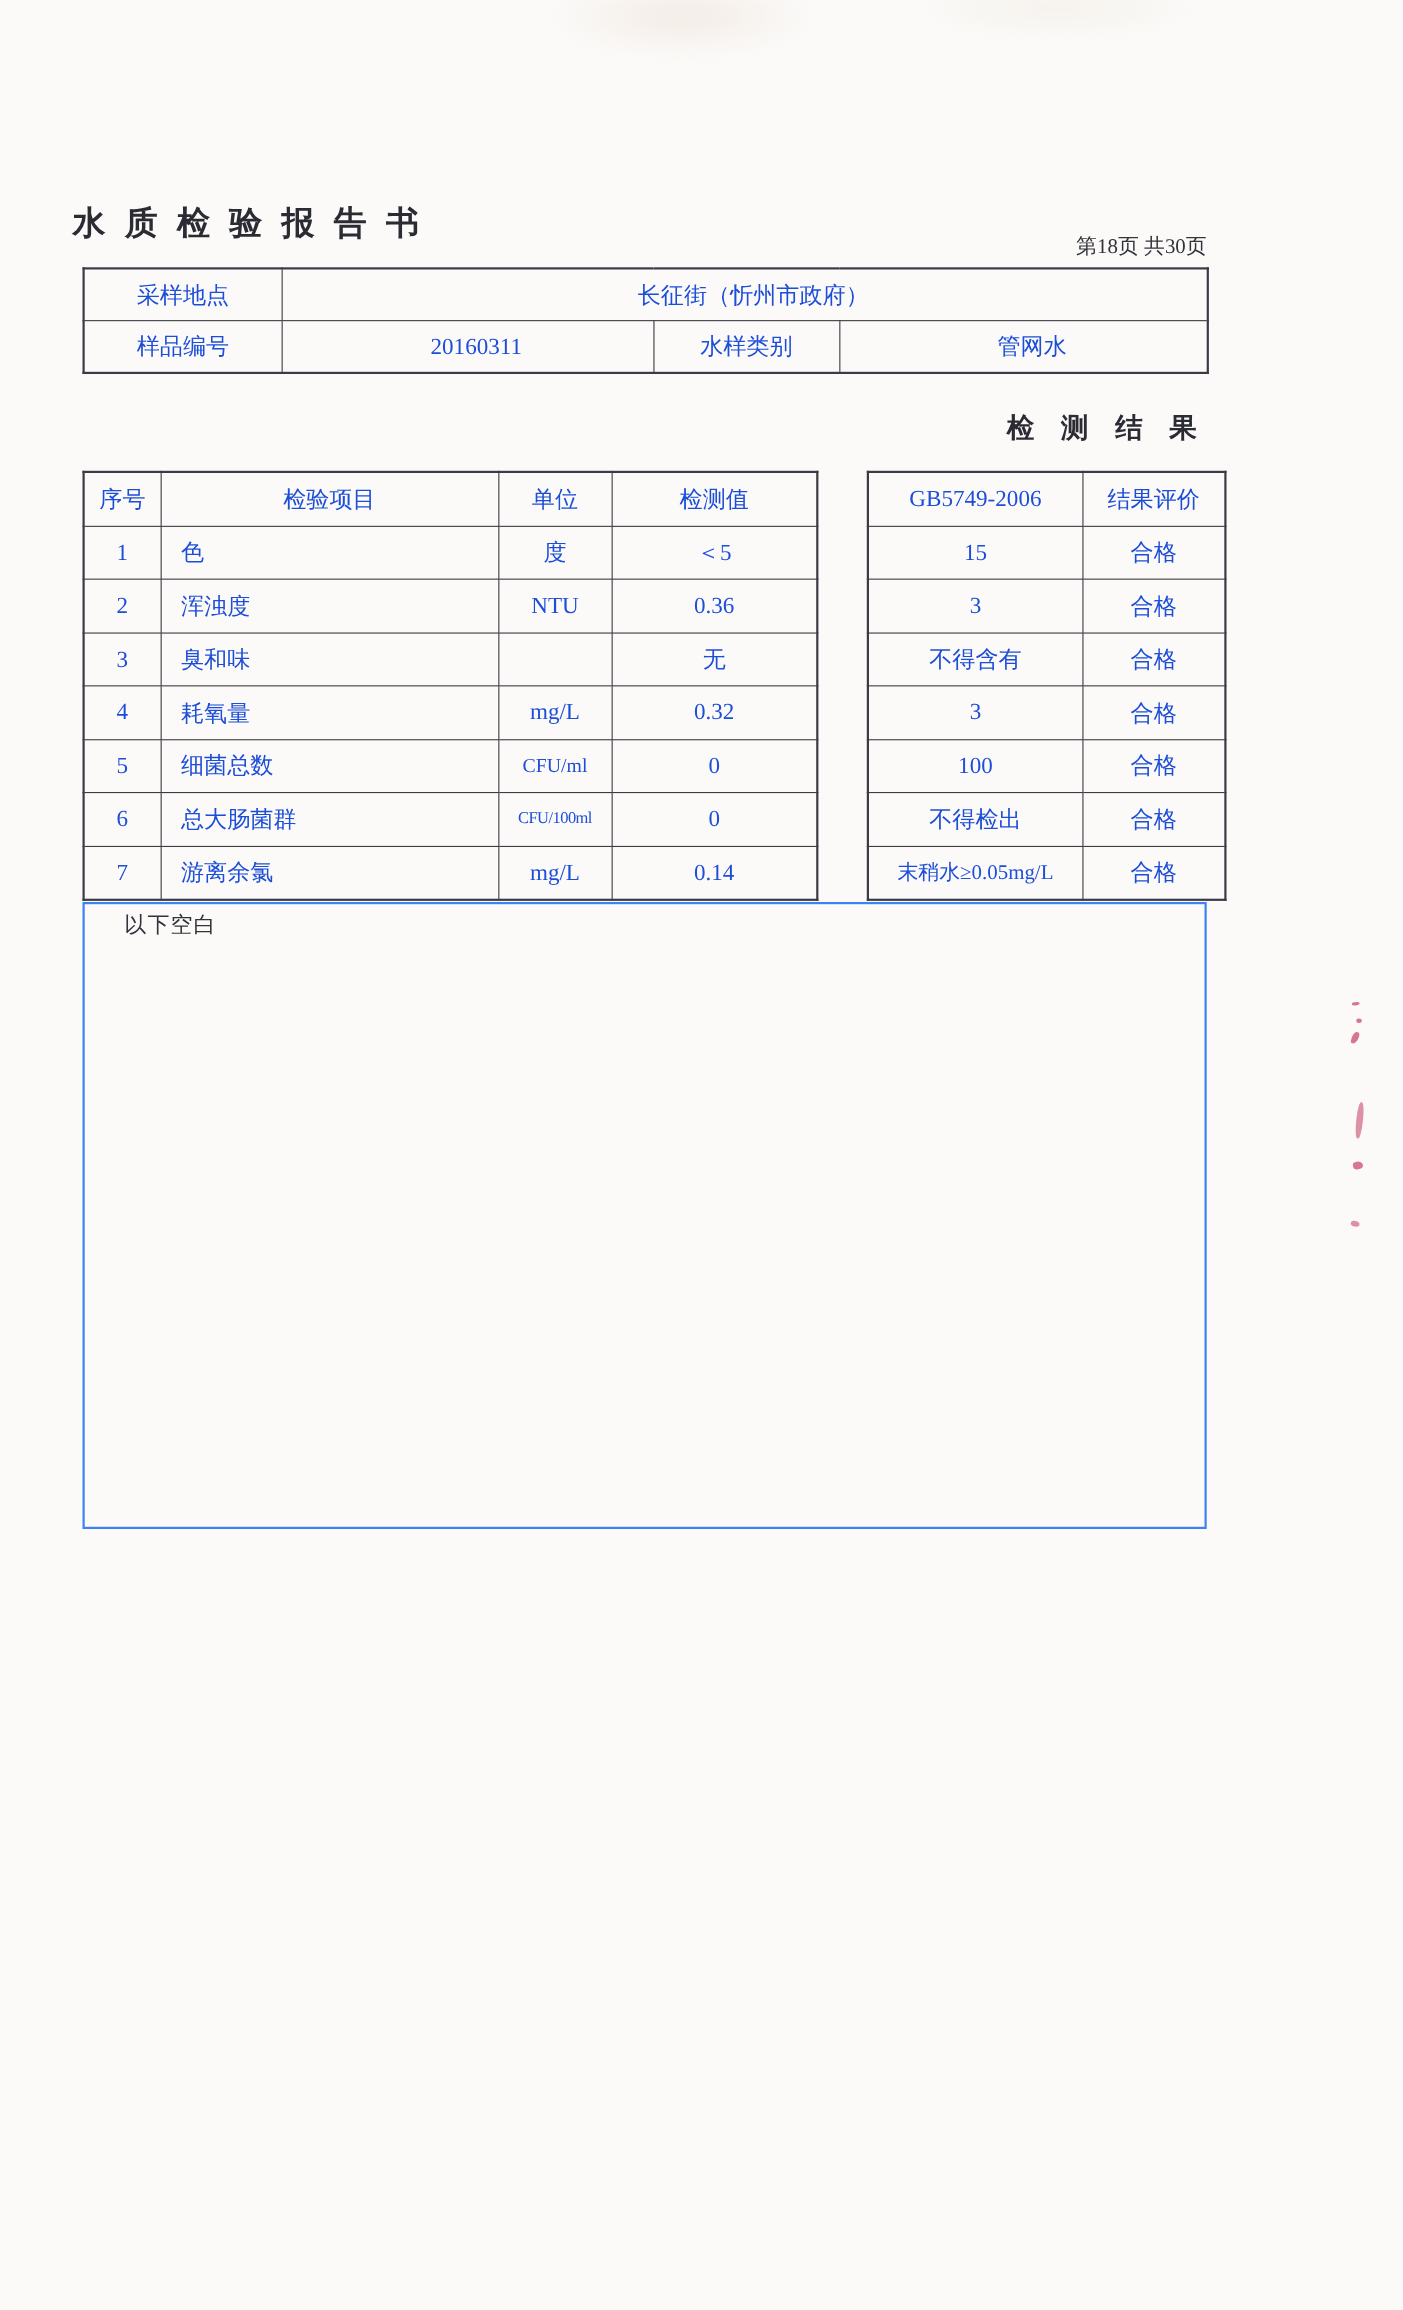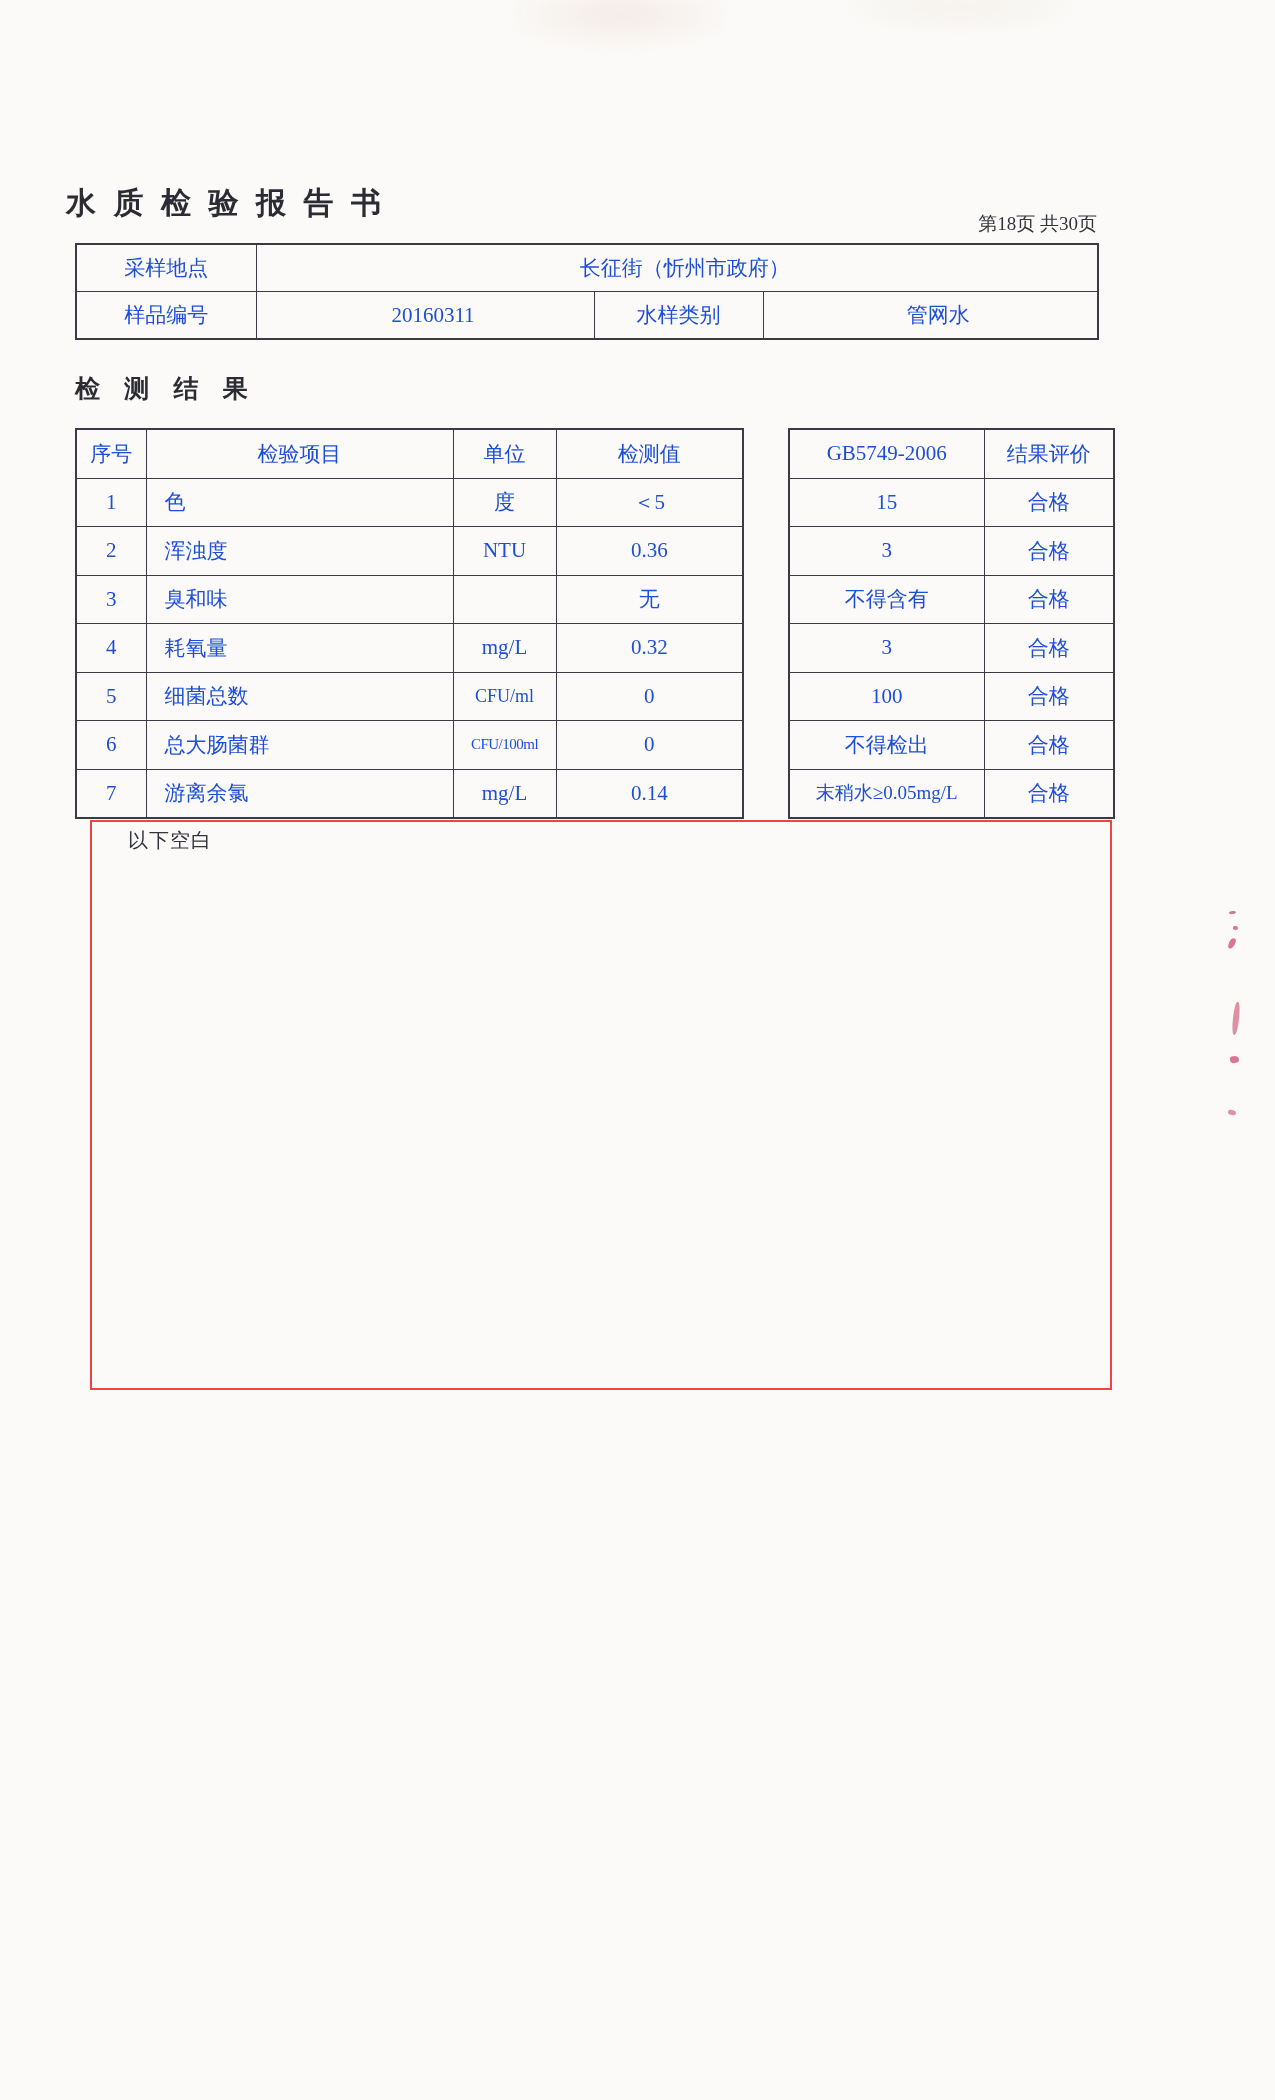--- a/index.html
+++ b/index.html
@@ -21,21 +21,21 @@
     position:absolute;left:66px;top:183px;width:1022px;
     text-align:left;font-size:30px;font-weight:bold;
     letter-spacing:5px;color:#2b2b33;
   }
   .page-info{
     position:absolute;left:75px;top:211px;width:1022px;
     text-align:right;font-size:19px;color:#33333c;
   }
   .section-heading{
     position:absolute;left:75px;top:372px;width:1022px;
-    text-align:left;font-size:25px;font-weight:bold;
+    text-align:right;font-size:25px;font-weight:bold;
     letter-spacing:9px;color:#2b2b33;
   }
 
   table{border-collapse:collapse;table-layout:fixed;}
   td{
     border:1.6px solid #3b3b44;
     font-size:21px;color:#1d4ed8;
     vertical-align:middle;text-align:center;
     padding:0;overflow:hidden;white-space:nowrap;
   }
@@ -47,22 +47,22 @@
 
   .results-left{left:75px;top:428px;width:667px;}
   .results-right{left:788px;top:428px;width:325px;}
   .results-left td,.results-right td{height:47.5px;}
   .item-cell{text-align:left;padding-left:18px;}
   .unit-sm{font-size:18px;}
   .unit-xs{font-size:15px;letter-spacing:-0.5px;}
   .std-long{font-size:19px;}
 
   .blank-box{
-    position:absolute;left:90px;top:820px;width:1022px;height:570px;
-    border:2px solid #ef4444;box-sizing:border-box;
+    position:absolute;left:75px;top:820px;width:1022px;height:570px;
+    border:2px solid #3b82f6;box-sizing:border-box;
   }
   .blank-note{
     position:absolute;left:36px;top:5px;
     font-size:20px;color:#33333c;letter-spacing:1px;
   }
 
   .ink{position:absolute;background:#cc4a6e;border-radius:40% 60% 50% 50%;opacity:0.75;}
   .ink-1{left:1229px;top:911px;width:7px;height:3px;transform:rotate(-8deg);}
   .ink-2{left:1233px;top:926px;width:5px;height:4px;}
   .ink-3{left:1229px;top:938px;width:6px;height:11px;transform:rotate(18deg);border-radius:60% 40% 70% 30%;}

